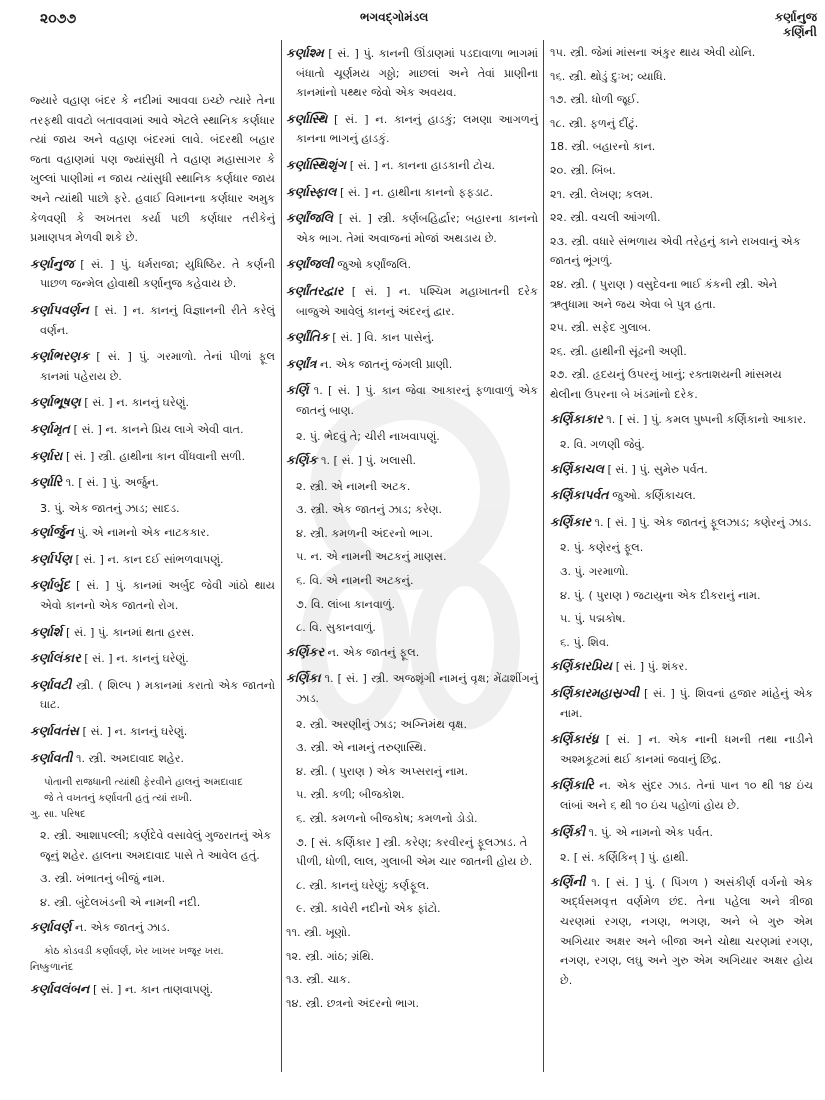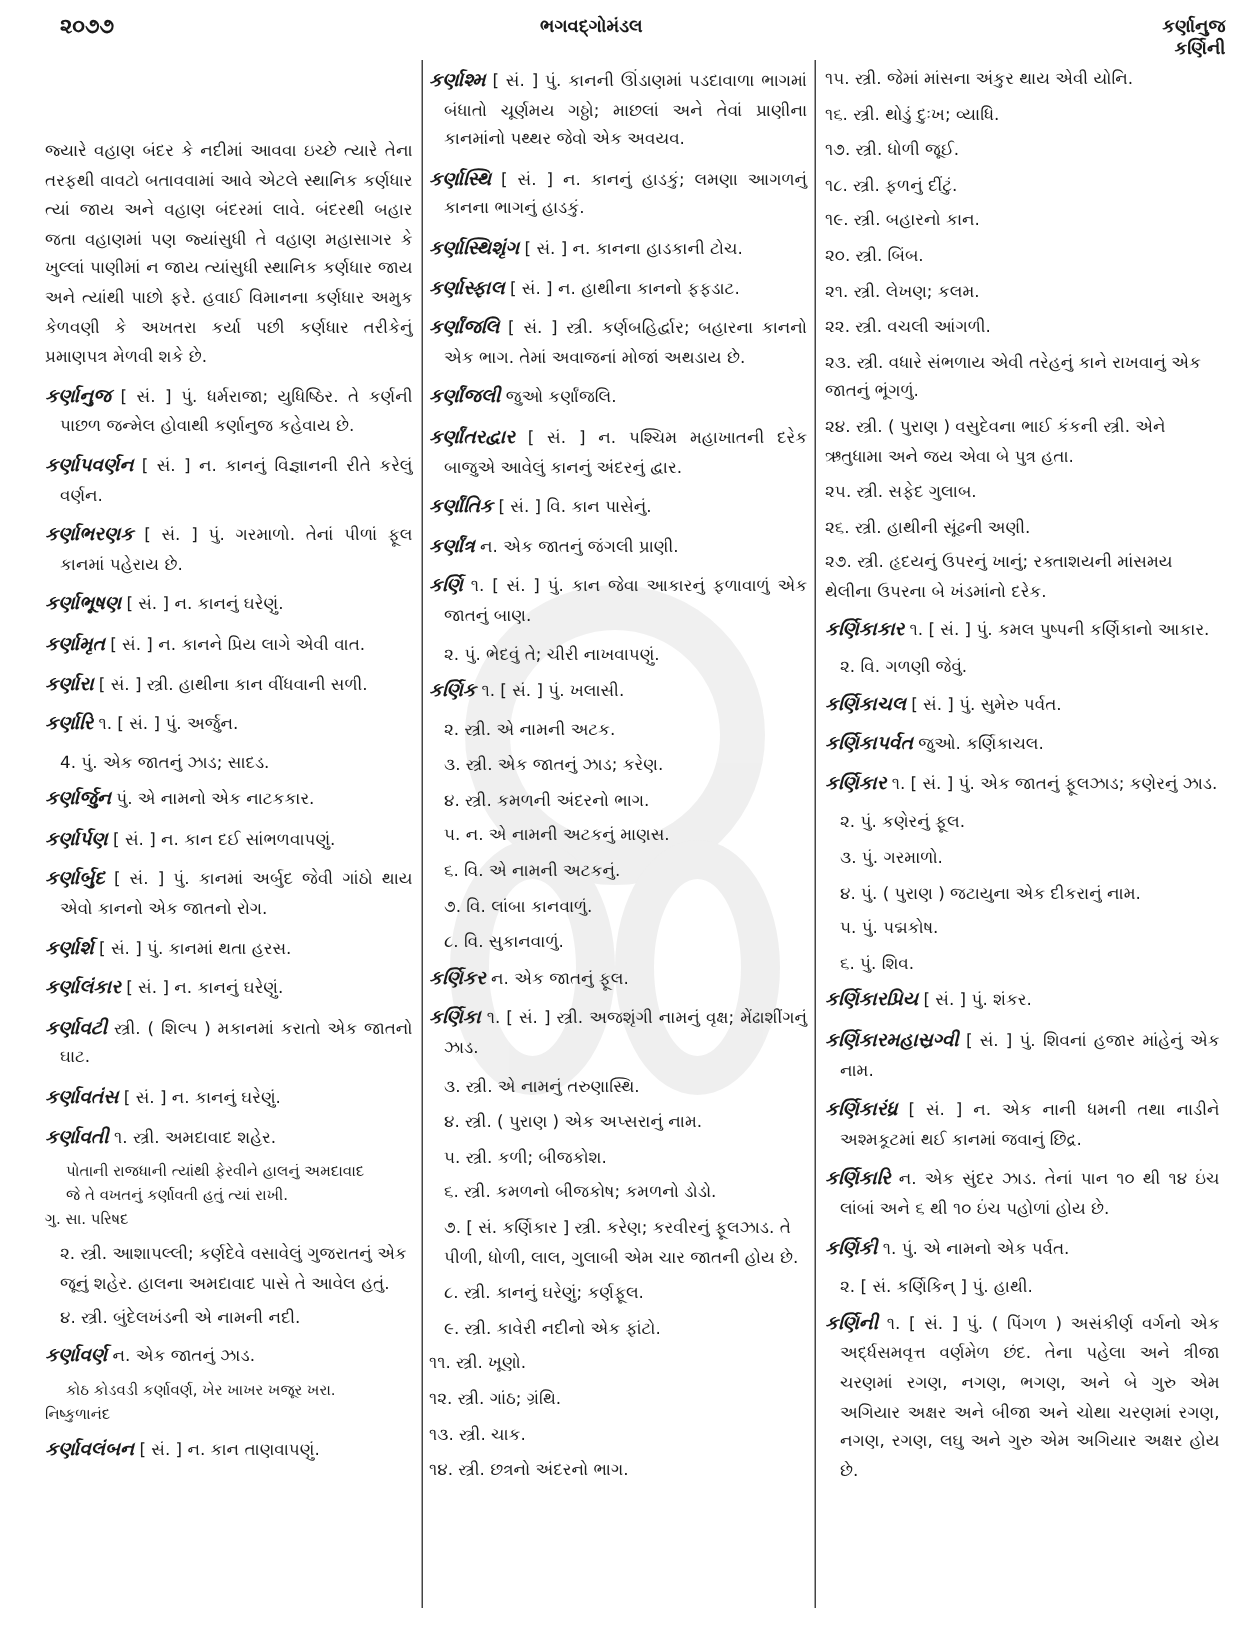--- a/index.html
+++ b/index.html
@@ -56,33 +56,34 @@
 <div class="col col-left">
   <p class="entry cont">જ્યારે વહાણ બંદર કે નદીમાં આવવા ઇચ્છે ત્યારે તેના તરફથી વાવટો બતાવવામાં આવે એટલે સ્થાનિક કર્ણધાર ત્યાં જાય અને વહાણ બંદરમાં લાવે. બંદરથી બહાર જતા વહાણમાં પણ જ્યાંસુધી તે વહાણ મહાસાગર કે ખુલ્લાં પાણીમાં ન જાય ત્યાંસુધી સ્થાનિક કર્ણધાર જાય અને ત્યાંથી પાછો ફરે. હવાઈ વિમાનના કર્ણધાર અમુક કેળવણી કે અખતરા કર્યા પછી કર્ણધાર તરીકેનું પ્રમાણપત્ર મેળવી શકે છે.</p>
   <div id="left-entries">
       <p class="entry"><span class="hw">કર્ણાનુજ</span> <span>[ સં. ] પું. ધર્મરાજા; યુધિષ્ઠિર. તે કર્ણની પાછળ જન્મેલ હોવાથી કર્ણાનુજ કહેવાય છે.</span></p>
       <p class="entry"><span class="hw">કર્ણાપવર્ણન</span> <span>[ સં. ] ન. કાનનું વિજ્ઞાનની રીતે કરેલું વર્ણન.</span></p>
       <p class="entry"><span class="hw">કર્ણાભરણક</span> <span>[ સં. ] પું. ગરમાળો. તેનાં પીળાં ફૂલ કાનમાં પહેરાય છે.</span></p>
       <p class="entry"><span class="hw">કર્ણાભૂષણ</span> <span>[ સં. ] ન. કાનનું ઘરેણું.</span></p>
       <p class="entry"><span class="hw">કર્ણામૃત</span> <span>[ સં. ] ન. કાનને પ્રિય લાગે એવી વાત.</span></p>
       <p class="entry"><span class="hw">કર્ણારા</span> <span>[ સં. ] સ્ત્રી. હાથીના કાન વીંધવાની સળી.</span></p>
       <p class="entry"><span class="hw">કર્ણારિ</span> <span>૧. [ સં. ] પું. અર્જુન.</span></p>
-      <p class="sense">4. પું. એક જાતનું ઝાડ; સાદડ.</p>
+      <p class="sense">3. પું. એક જાતનું ઝાડ; સાદડ.</p>
       <p class="entry"><span class="hw">કર્ણાર્જુન</span> <span>પું. એ નામનો એક નાટકકાર.</span></p>
       <p class="entry"><span class="hw">કર્ણાર્પણ</span> <span>[ સં. ] ન. કાન દઈ સાંભળવાપણું.</span></p>
       <p class="entry"><span class="hw">કર્ણાર્બુદ</span> <span>[ સં. ] પું. કાનમાં અર્બુદ જેવી ગાંઠો થાય એવો કાનનો એક જાતનો રોગ.</span></p>
       <p class="entry"><span class="hw">કર્ણાર્શ</span> <span>[ સં. ] પું. કાનમાં થતા હરસ.</span></p>
       <p class="entry"><span class="hw">કર્ણાલંકાર</span> <span>[ સં. ] ન. કાનનું ઘરેણું.</span></p>
       <p class="entry"><span class="hw">કર્ણાવટી</span> <span>સ્ત્રી. ( શિલ્પ ) મકાનમાં કરાતો એક જાતનો ઘાટ.</span></p>
       <p class="entry"><span class="hw">કર્ણાવતંસ</span> <span>[ સં. ] ન. કાનનું ઘરેણું.</span></p>
       <p class="entry"><span class="hw">કર્ણાવતી</span> <span>૧. સ્ત્રી. અમદાવાદ શહેર.</span></p>
       <p class="quote">પોતાની રાજધાની ત્યાંથી ફેરવીને હાલનું અમદાવાદ</p>
       <p class="quote">જે તે વખતનું કર્ણાવતી હતું ત્યાં રાખી.</p>
       <p class="attrib">ગુ. સા. પરિષદ</p>
       <p class="sense">૨. સ્ત્રી. આશાપલ્લી; કર્ણદેવે વસાવેલું ગુજરાતનું એક જૂનું શહેર. હાલના અમદાવાદ પાસે તે આવેલ હતું.</p>
+      <p class="sense">૩. સ્ત્રી. ખંભાતનું બીજું નામ.</p>
       <p class="sense">૪. સ્ત્રી. બુંદેલખંડની એ નામની નદી.</p>
       <p class="entry"><span class="hw">કર્ણાવર્ણ</span> <span>ન. એક જાતનું ઝાડ.</span></p>
       <p class="quote">કોઠ કોડવડી કર્ણાવર્ણ, ખેર ખાખર ખજૂર ખરા.</p>
       <p class="attrib">નિષ્કુળાનંદ</p>
       <p class="entry"><span class="hw">કર્ણાવલંબન</span> <span>[ સં. ] ન. કાન તાણવાપણું.</span></p>
     </div>
 </div>
 
 <div class="col col-mid">
   <div id="mid-entries">
@@ -100,41 +101,42 @@
       <p class="entry"><span class="hw">કર્ણિક</span> <span>૧. [ સં. ] પું. ખલાસી.</span></p>
       <p class="sense">૨. સ્ત્રી. એ નામની અટક.</p>
       <p class="sense">૩. સ્ત્રી. એક જાતનું ઝાડ; કરેણ.</p>
       <p class="sense">૪. સ્ત્રી. કમળની અંદરનો ભાગ.</p>
       <p class="sense">૫. ન. એ નામની અટકનું માણસ.</p>
       <p class="sense">૬. વિ. એ નામની અટકનું.</p>
       <p class="sense">૭. વિ. લાંબા કાનવાળું.</p>
       <p class="sense">૮. વિ. સુકાનવાળું.</p>
       <p class="entry"><span class="hw">કર્ણિકર</span> <span>ન. એક જાતનું ફૂલ.</span></p>
       <p class="entry"><span class="hw">કર્ણિકા</span> <span>૧. [ સં. ] સ્ત્રી. અજશૃંગી નામનું વૃક્ષ; મેંઢાશીંગનું ઝાડ.</span></p>
+      <p class="sense">૨. સ્ત્રી. અરણીનું ઝાડ; અગ્નિમંથ વૃક્ષ.</p>
       <p class="sense">૩. સ્ત્રી. એ નામનું તરુણાસ્થિ.</p>
       <p class="sense">૪. સ્ત્રી. ( પુરાણ ) એક અપ્સરાનું નામ.</p>
       <p class="sense">૫. સ્ત્રી. કળી; બીજકોશ.</p>
       <p class="sense">૬. સ્ત્રી. કમળનો બીજકોષ; કમળનો ડોડો.</p>
       <p class="sense">૭. [ સં. કર્ણિકાર ] સ્ત્રી. કરેણ; કરવીરનું ફૂલઝાડ. તે પીળી, ધોળી, લાલ, ગુલાબી એમ ચાર જાતની હોય છે.</p>
       <p class="sense">૮. સ્ત્રી. કાનનું ઘરેણું; કર્ણફૂલ.</p>
       <p class="sense">૯. સ્ત્રી. કાવેરી નદીનો એક ફાંટો.</p>
       <p class="sense wide">૧૧. સ્ત્રી. ખૂણો.</p>
       <p class="sense wide">૧૨. સ્ત્રી. ગાંઠ; ગ્રંથિ.</p>
       <p class="sense wide">૧૩. સ્ત્રી. ચાક.</p>
       <p class="sense wide">૧૪. સ્ત્રી. છત્રનો અંદરનો ભાગ.</p>
     </div>
 </div>
 
 <div class="col col-right">
   <div id="right-cont">
       <p class="sense wide">૧૫. સ્ત્રી. જેમાં માંસના અંકુર થાય એવી યોનિ.</p>
       <p class="sense wide">૧૬. સ્ત્રી. થોડું દુઃખ; વ્યાધિ.</p>
       <p class="sense wide">૧૭. સ્ત્રી. ધોળી જૂઈ.</p>
       <p class="sense wide">૧૮. સ્ત્રી. ફળનું દીંટું.</p>
-      <p class="sense wide">૧૯. સ્ત્રી. બહારનો કાન.</p>
+      <p class="sense wide">18. સ્ત્રી. બહારનો કાન.</p>
       <p class="sense wide">૨૦. સ્ત્રી. બિંબ.</p>
       <p class="sense wide">૨૧. સ્ત્રી. લેખણ; કલમ.</p>
       <p class="sense wide">૨૨. સ્ત્રી. વચલી આંગળી.</p>
       <p class="sense wide">૨૩. સ્ત્રી. વધારે સંભળાય એવી તરેહનું કાને રાખવાનું એક જાતનું ભૂંગળું.</p>
       <p class="sense wide">૨૪. સ્ત્રી. ( પુરાણ ) વસુદેવના ભાઈ કંકની સ્ત્રી. એને ઋતુધામા અને જય એવા બે પુત્ર હતા.</p>
       <p class="sense wide">૨૫. સ્ત્રી. સફેદ ગુલાબ.</p>
       <p class="sense wide">૨૬. સ્ત્રી. હાથીની સૂંઢની અણી.</p>
       <p class="sense wide">૨૭. સ્ત્રી. હૃદયનું ઉપરનું ખાનું; રક્તાશયની માંસમય થેલીના ઉપરના બે ખંડમાંનો દરેક.</p>
     </div>
   <div id="right-entries">

